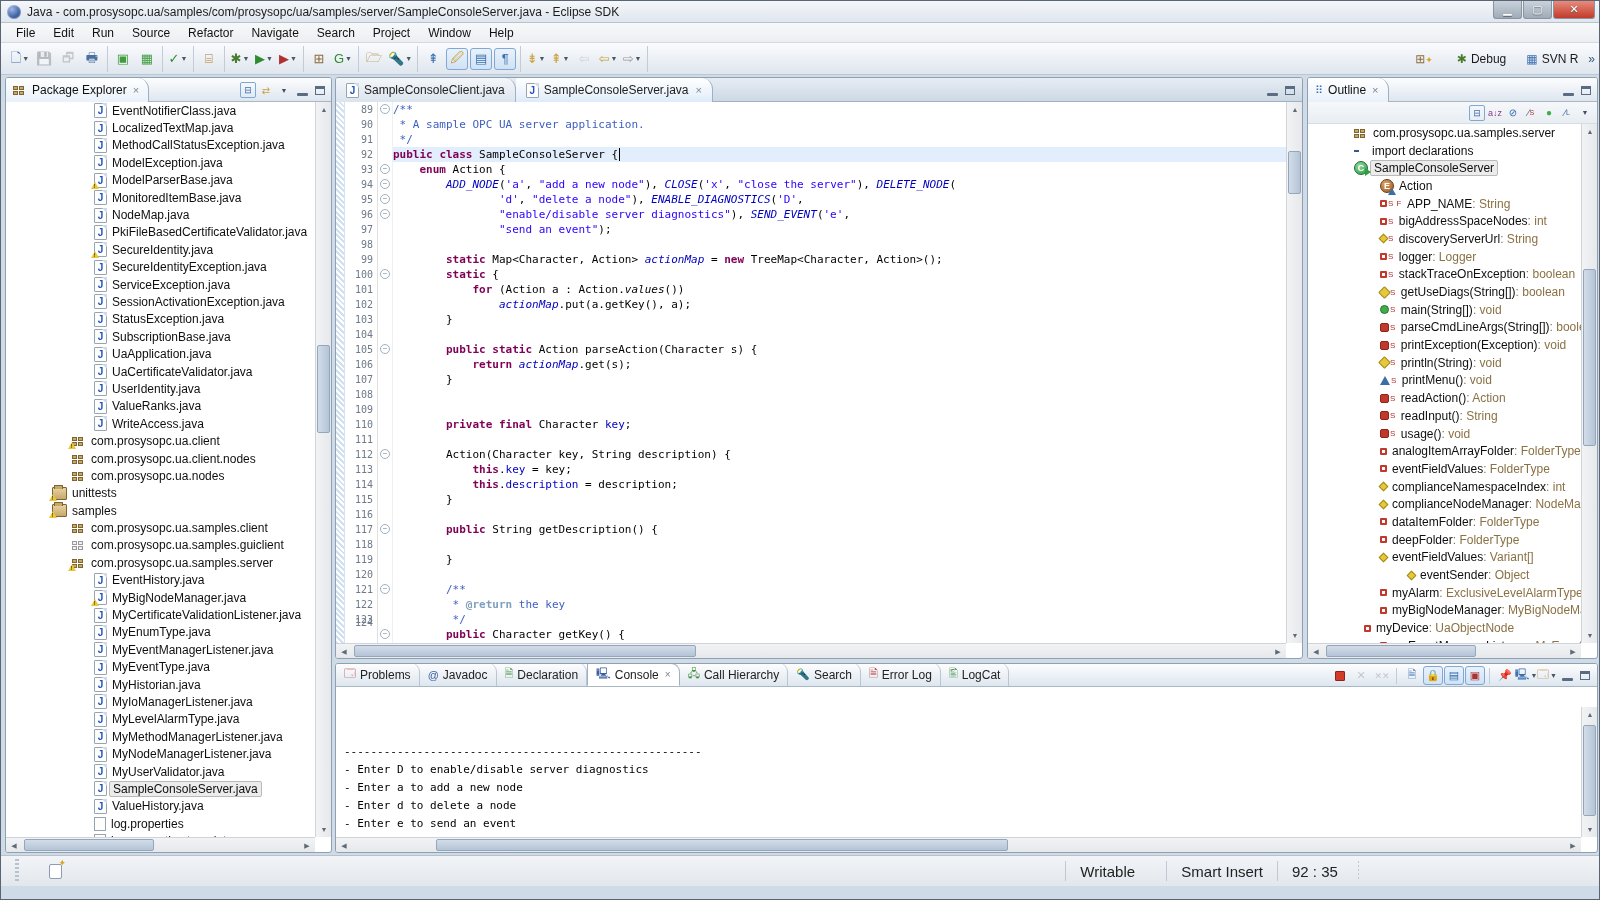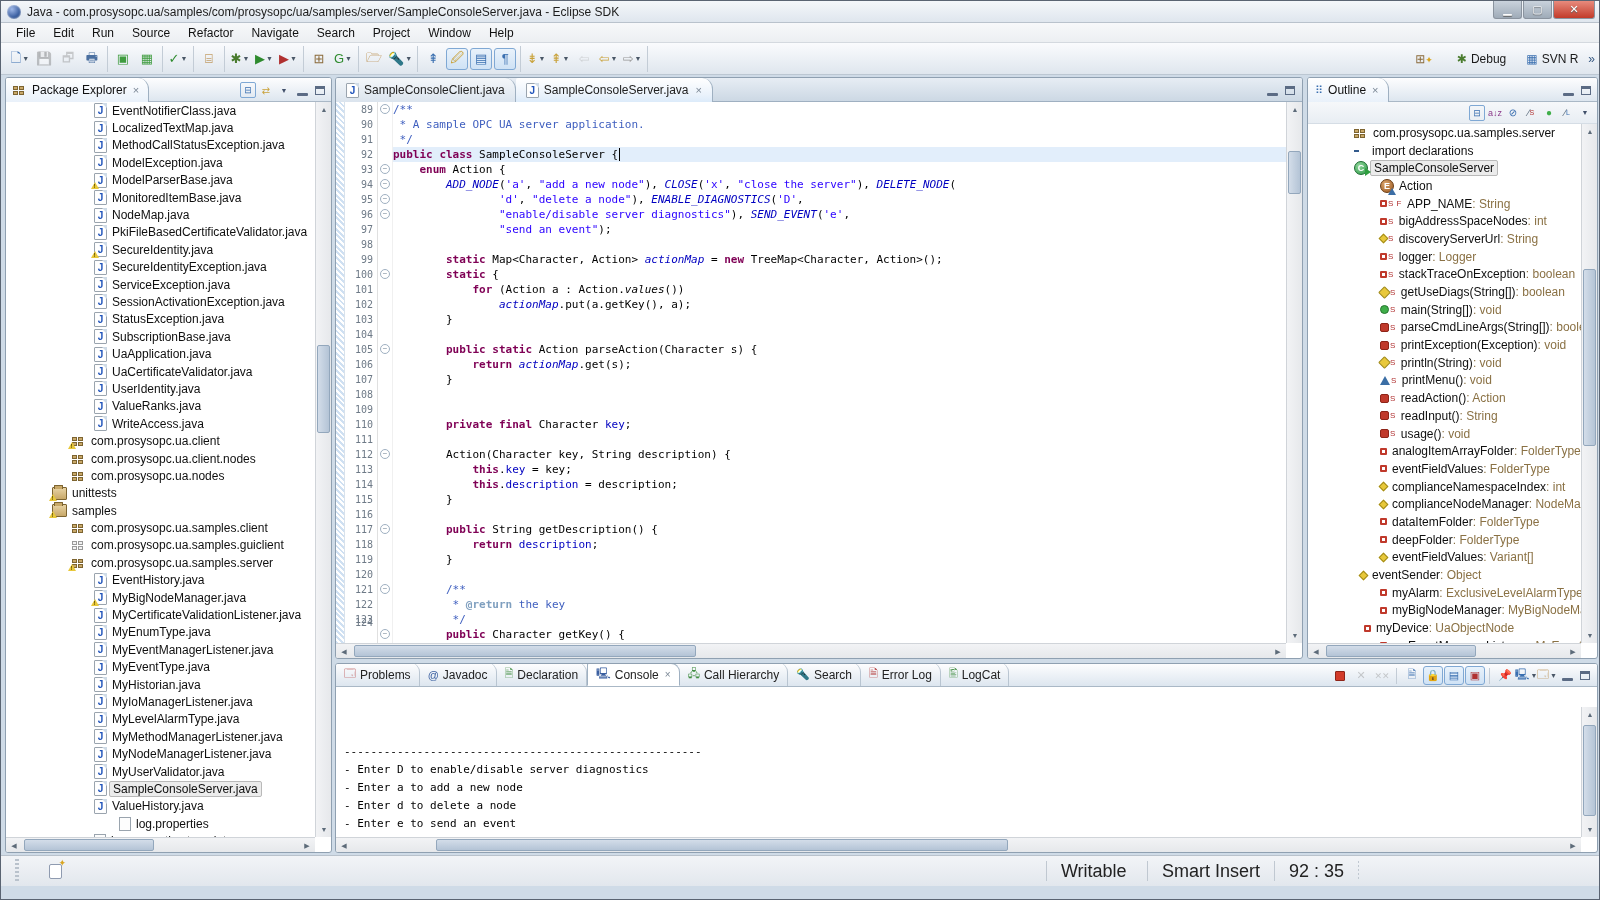--- a/index.html
+++ b/index.html
@@ -109,21 +109,21 @@
   .ctab .ticon{margin-right:4px;font-size:11px;}
   .ctab .tclose{margin-left:6px;color:#7a8795;font-size:10px;}
   #contools{position:absolute;right:40px;top:2px;display:flex;align-items:center;}
   .cbtn{width:20px;height:19px;display:flex;align-items:center;justify-content:center;font-size:11px;margin-left:1px;border:1px solid transparent;border-radius:3px;}
   .cbtn.pressed{border-color:#7fa8d4;background:linear-gradient(#e9f2fb,#cfe2f5);}
   .cbtn.dis{opacity:.35;filter:grayscale(1);}
   .csep{width:1px;height:16px;background:#c3ccd6;margin:0 4px;}
   #conlabel{position:absolute;left:0;top:24px;right:16px;height:19px;font-size:12px;color:#000;padding:2px 4px;background:#fff;white-space:nowrap;overflow:hidden;}
   #conbody{position:absolute;left:0;top:43px;right:16px;bottom:15px;background:#fff;overflow:hidden;font-family:"DejaVu Sans Mono",monospace;font-size:11px;line-height:18px;white-space:pre;padding-left:8px;color:#000;}
   
-  #statusbar{position:absolute;left:0;top:854px;right:0;height:31px;background:linear-gradient(#f2f4f7,#e2e7ed);border-top:1px solid #b9c2cc;display:flex;align-items:center;font-size:18px;color:#222;}
+  #statusbar{position:absolute;left:0;top:854px;right:0;height:31px;background:linear-gradient(#f2f4f7,#e2e7ed);border-top:1px solid #b9c2cc;display:flex;align-items:center;font-size:15px;color:#222;}
   .sbsep{width:1px;height:20px;background:#c0c8d1;}
   .sbcell{padding:0 14px;min-width:100px;}
   #sb-icon{margin-left:48px;margin-right:auto;position:relative;width:13px;height:15px;background:#fff;border:1px solid #8f9bb0;border-radius:2px;}
   #sb-icon::after{content:"✦";position:absolute;right:-5px;top:-7px;color:#d9a520;font-size:9px;}
   #sb-grip{position:absolute;left:14px;top:858px;width:4px;height:24px;background:repeating-linear-gradient(#b9c2cc 0 2px,transparent 2px 4px);}
 </style>
 </head>
 <body>
 
 <div id="win">
@@ -436,21 +436,21 @@
           <span class="lbl">MyUserValidator.java</span>
         </div>
         <div class="trow sel" style="padding-left: 88px;">
           <span class="ic jf">J</span>
           <span class="lbl">SampleConsoleServer.java</span>
         </div>
         <div class="trow" style="padding-left: 88px;">
           <span class="ic jf">J</span>
           <span class="lbl">ValueHistory.java</span>
         </div>
-        <div class="trow" style="padding-left: 113px; text-align: right;">
+        <div class="trow" style="padding-left: 88px; text-align: right;">
           <span class="ic pf">
             <i></i>
             <i></i>
             <i></i>
           </span>
           <span class="lbl">log.properties</span>
         </div>
         <div class="trow" style="padding-left: 88px;">
           <span class="ic pf">
             <i></i>
@@ -570,21 +570,20 @@
           <div class="cl" style="top: 270px;"><span class="pl">        }</span></div>
           <div class="cl" style="top: 285px;"></div>
           <div class="cl" style="top: 315px;"><span class="pl">        </span><span class="kw">private</span><span class="pl"> </span><span class="kw">final</span><span class="pl"> Character </span><span class="fld">key</span><span class="pl">;</span></div>
           <div class="cl" style="top: 330px;"></div>
           <div class="cl" style="top: 345px;"><span class="pl">        Action(Character key, String description) {</span></div>
           <div class="cl" style="top: 360px;"><span class="pl">            </span><span class="kw">this</span><span class="pl">.</span><span class="fld">key</span><span class="pl"> = key;</span></div>
           <div class="cl" style="top: 375px;"><span class="pl">            </span><span class="kw">this</span><span class="pl">.</span><span class="fld">description</span><span class="pl"> = description;</span></div>
           <div class="cl" style="top: 390px;"><span class="pl">        }</span></div>
           <div class="cl" style="top: 405px;"></div>
           <div class="cl" style="top: 420px;"><span class="pl">        </span><span class="kw">public</span><span class="pl"> String getDescription() {</span></div>
-          <div class="cl" style="top: 435px;"><span class="pl">            </span><span class="kw">return</span><span class="pl"> </span><span class="fld">description</span><span class="pl">;</span></div>
           <div class="cl" style="top: 450px;"><span class="pl">        }</span></div>
           <div class="cl" style="top: 465px;"></div>
           <div class="cl" style="top: 480px;"><span class="pl">        </span><span class="jdoc">/**</span></div>
           <div class="cl" style="top: 495px;"><span class="jdoc">         * </span><span class="jtag">@return</span><span class="jdoc"> the key</span></div>
           <div class="cl" style="top: 510px;"><span class="jdoc">         */</span></div>
           <div class="cl" style="top: 525px;"><span class="pl">        </span><span class="kw">public</span><span class="pl"> Character getKey() {</span></div>
           <div class="cl" style="top: 540px;"></div>
         </div>
     </div>
     <div class="vscroll" style="top:24px;bottom:15px;right:0;">
@@ -762,21 +761,21 @@
         <div class="trow oirow" style="padding-left: 72px;">
           <span class="ic f-priv"></span>
           <span class="lbl">deepFolder</span>
           <span class="otype"> : FolderType</span>
         </div>
         <div class="trow oirow" style="padding-left: 72px;">
           <span class="ic f-prot"></span>
           <span class="lbl">eventFieldValues</span>
           <span class="otype"> : Variant[]</span>
         </div>
-        <div class="trow oirow" style="padding-left: 52px;">
+        <div class="trow oirow" style="padding-left: 100px;">
           <span class="ic f-prot"></span>
           <span class="lbl">eventSender</span>
           <span class="otype"> : Object</span>
         </div>
         <div class="trow oirow" style="padding-left: 72px;">
           <span class="ic f-priv"></span>
           <span class="lbl">myAlarm</span>
           <span class="otype"> : ExclusiveLevelAlarmType</span>
         </div>
         <div class="trow oirow" style="padding-left: 72px;">

